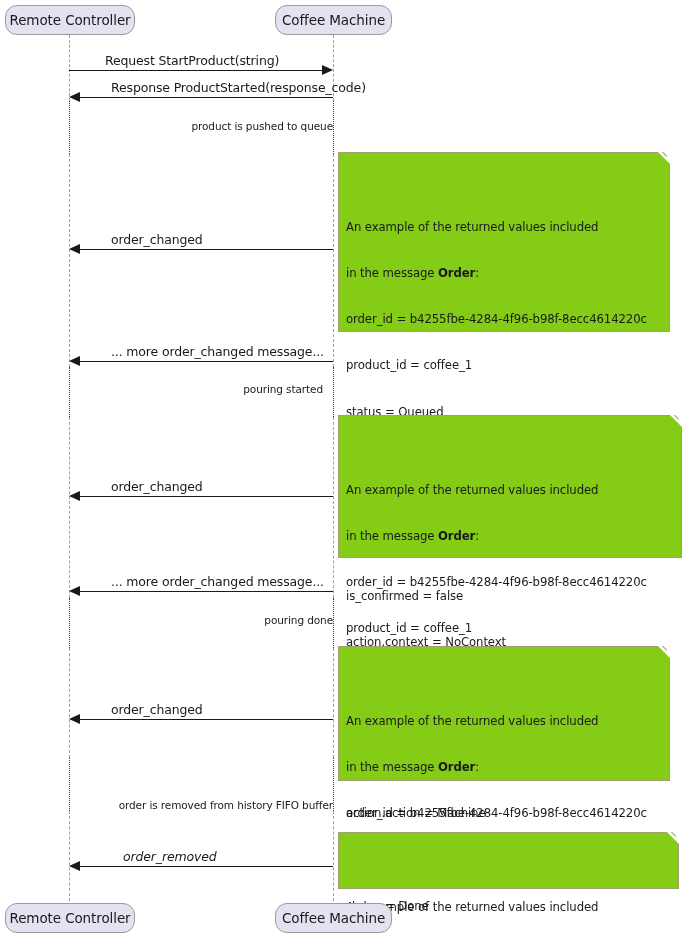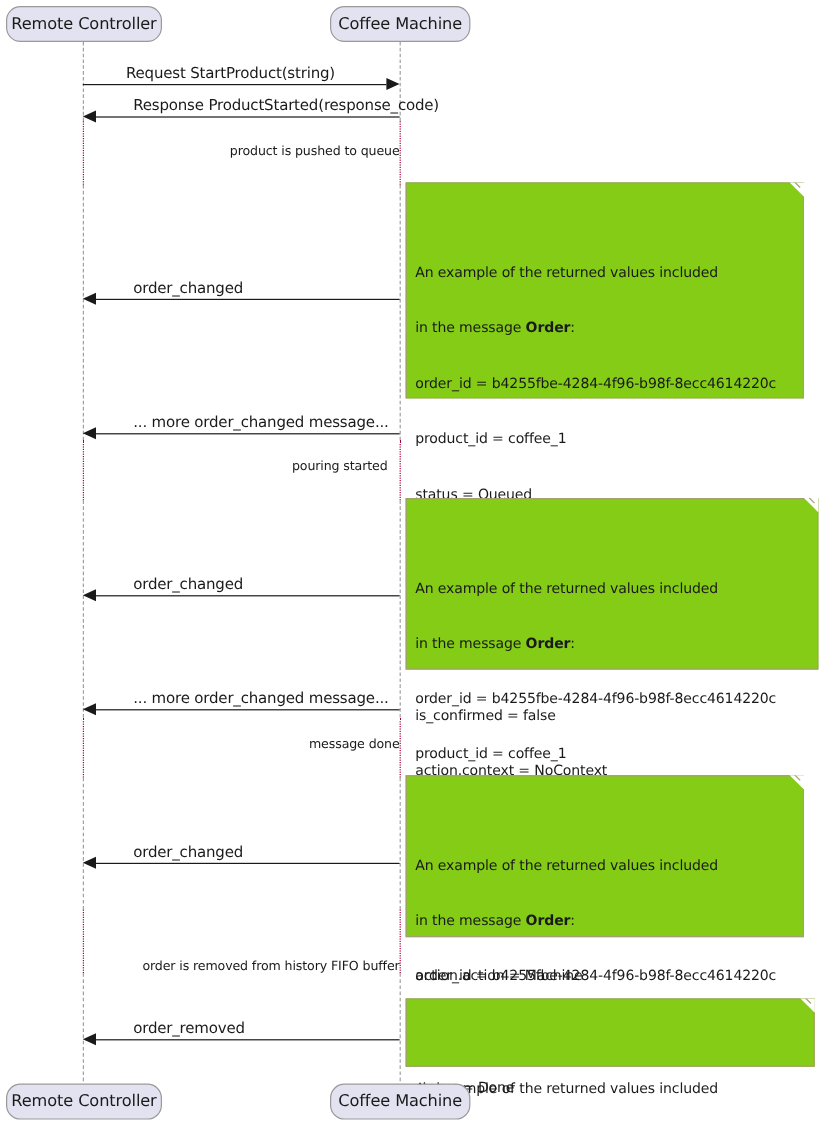--- a/index.html
+++ b/index.html
@@ -210,21 +210,21 @@
   </div>
 
   <div class="msg-label" style="left:83px; top:479px;">order_changed</div>
   <div class="msg-line" style="left:80px; top:496px; width:253px;"></div>
   <div class="arrow-head left" style="left:69px; top:491px;"></div>
 
   <div class="msg-label" style="left:83px; top:574px;">... more order_changed message...</div>
   <div class="msg-line" style="left:80px; top:591px; width:253px;"></div>
   <div class="arrow-head left" style="left:69px; top:586px;"></div>
 
-  <div class="delay-text" style="left:69px; top:614px; width:264px;">message done</div>
+  <div class="delay-text" style="left:69px; top:614px; width:264px;">pouring done</div>
 
   <div class="note" style="left:338px; top:646px; width:332px; height:135px;">
     <span class="fold"></span>
     <span class="fold-edge"></span>
     <span class="note-line">An example of the returned values included</span>
     <span class="note-line"><span>in the message </span><b>Order</b><span>:</span></span>
     <span class="note-line">order_id = b4255fbe-4284-4f96-b98f-8ecc4614220c</span>
     <span class="note-line">product_id = coffee_1</span>
     <span class="note-line">status = Done</span>
     
@@ -239,21 +239,21 @@
   <div class="delay-text" style="left:69px; top:799px; width:264px;">order is removed from history FIFO buffer</div>
 
   <div class="note" style="left:338px; top:832px; width:341px; height:57px;">
     <span class="fold"></span>
     <span class="fold-edge"></span>
     <span class="note-line">An example of the returned values included</span>
     
     
   </div>
 
-  <div class="msg-label" style="left:83px; top:849px;">order_removed</div>
+  <div class="msg-label" style="left:95px; top:849px;font-style:italic;">order_removed</div>
   <div class="msg-line" style="left:80px; top:866px; width:253px;"></div>
   <div class="arrow-head left" style="left:69px; top:861px;"></div>
 
   <div class="participant" style="left:5px; top:903px; width:130px; height:30px;">
     <span>Remote Controller</span>
   </div>
   <div class="participant" style="left:275px; top:903px; width:117px; height:30px;">
     <span>Coffee Machine</span>
   </div>
 

